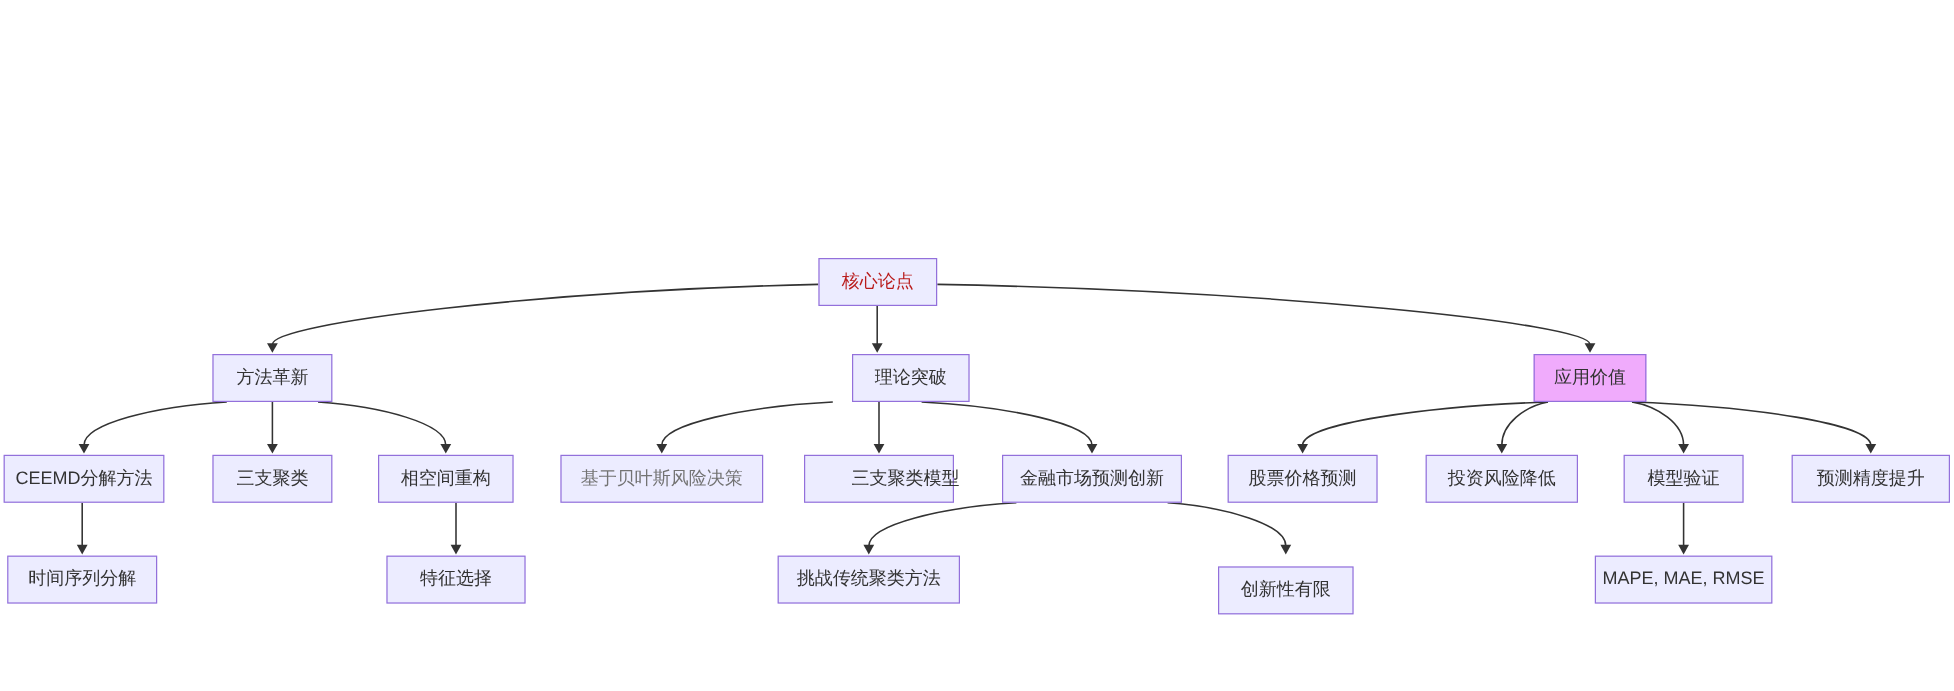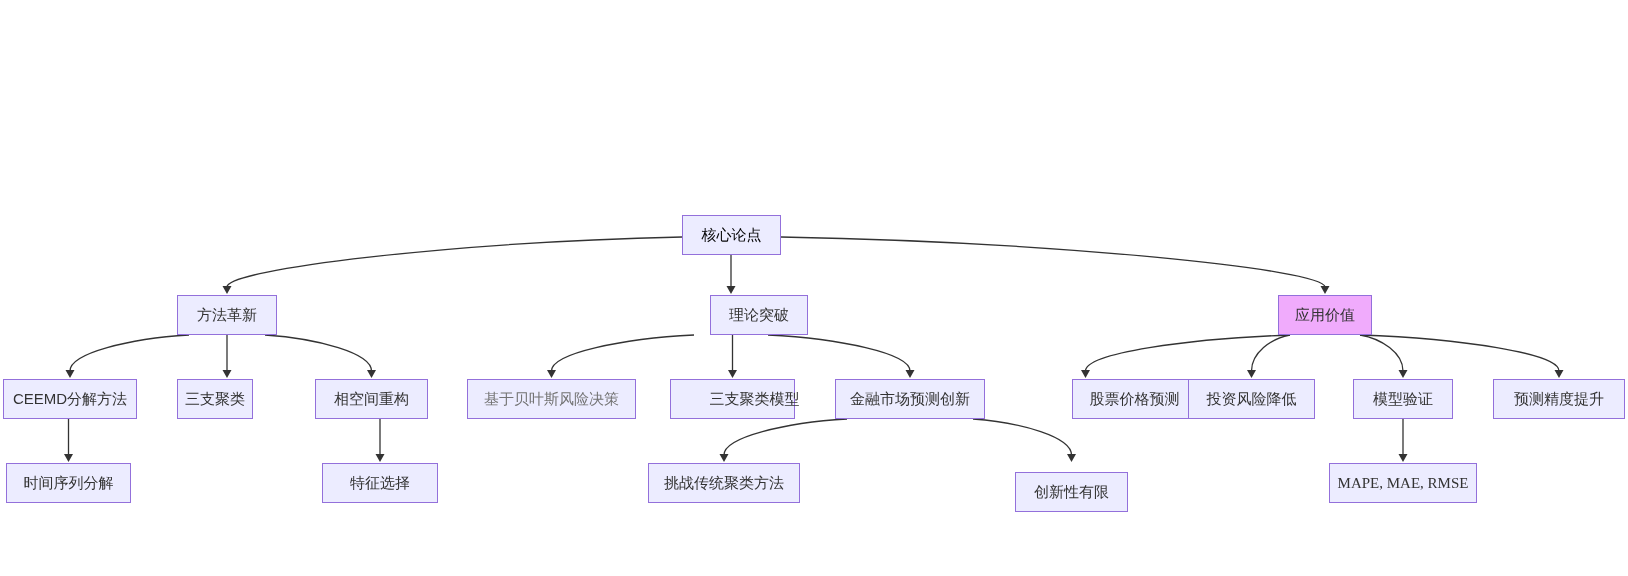--- a/index.html
+++ b/index.html
@@ -84,33 +84,33 @@
       <path class="edge" d="M 380 419 L 380 455" stroke="#333333"></path>
       <polygon class="arrowhead" points="375.5,454 384.5,454 380,462" fill="#333333"></polygon>
       <path class="edge" d="M 847 419 C 785.5 422.6, 724 437, 724 455" stroke="#333333"></path>
       <polygon class="arrowhead" points="719.5,454 728.5,454 724,462" fill="#333333"></polygon>
       <path class="edge" d="M 973 419 C 1022.25 422.6, 1071.5 437, 1071.5 455" stroke="#333333"></path>
       <polygon class="arrowhead" points="1067,454 1076,454 1071.5,462" fill="#333333"></polygon>
       <path class="edge" d="M 1403 419 L 1403 455" stroke="#333333"></path>
       <polygon class="arrowhead" points="1398.5,454 1407.5,454 1403,462" fill="#333333"></polygon>
     </svg>
   <div id="node-layer">
-      <div class="node" style="left: 682px; top: 215px; width: 99px; height: 40px; background: rgb(236, 236, 255); border-color: rgb(147, 112, 219); color: #000000;">核心论点</div>
+      <div class="node" style="left: 682px; top: 215px; width: 99px; height: 40px; background: rgb(236, 236, 255); border-color: rgb(147, 112, 219); color: #b91c1c;">核心论点</div>
       <div class="node" style="left: 177px; top: 295px; width: 100px; height: 40px; background: rgb(236, 236, 255); border-color: rgb(147, 112, 219); color: rgb(51, 51, 51);">方法革新</div>
       <div class="node" style="left: 682px; top: 295px; width: 98px; height: 40px; background: rgb(236, 236, 255); border-color: rgb(147, 112, 219); color: rgb(51, 51, 51); margin-left: 28px;">理论突破</div>
       <div class="node" style="left: 1278px; top: 295px; width: 94px; height: 40px; background: #f0abfc; border-color: rgb(147, 112, 219); color: rgb(51, 51, 51);">应用价值</div>
       <div class="node" style="left: 3px; top: 379px; width: 134px; height: 40px; background: rgb(236, 236, 255); border-color: rgb(147, 112, 219); color: rgb(51, 51, 51);">CEEMD分解方法</div>
-      <div class="node" style="left: 177px; top: 379px; width: 76px; height: 40px; background: rgb(236, 236, 255); border-color: rgb(147, 112, 219); color: rgb(51, 51, 51);">三支聚类</div>
+      <div class="node" style="left: 177px; top: 379px; width: 100px; height: 40px; background: rgb(236, 236, 255); border-color: rgb(147, 112, 219); color: rgb(51, 51, 51);">三支聚类</div>
       <div class="node" style="left: 315px; top: 379px; width: 113px; height: 40px; background: rgb(236, 236, 255); border-color: rgb(147, 112, 219); color: rgb(51, 51, 51);">相空间重构</div>
       <div class="node" style="left: 467px; top: 379px; width: 169px; height: 40px; background: rgb(236, 236, 255); border-color: rgb(147, 112, 219); color: #737373;">基于贝叶斯风险决策</div>
       <div class="node" style="left: 670px; top: 379px; width: 125px; height: 40px; background: rgb(236, 236, 255); border-color: rgb(147, 112, 219); color: rgb(51, 51, 51); padding-left: 48px;">三支聚类模型</div>
       <div class="node" style="left: 835px; top: 379px; width: 150px; height: 40px; background: rgb(236, 236, 255); border-color: rgb(147, 112, 219); color: rgb(51, 51, 51);">金融市场预测创新</div>
-      <div class="node" style="left: 1072px; top: 379px; width: 125px; height: 40px; background: rgb(236, 236, 255); border-color: rgb(147, 112, 219); color: rgb(51, 51, 51);">股票价格预测</div>
+      <div class="node" style="left: 1023px; top: 379px; width: 125px; height: 40px; background: rgb(236, 236, 255); border-color: rgb(147, 112, 219); color: rgb(51, 51, 51);">股票价格预测</div>
       <div class="node" style="left: 1188px; top: 379px; width: 127px; height: 40px; background: rgb(236, 236, 255); border-color: rgb(147, 112, 219); color: rgb(51, 51, 51);">投资风险降低</div>
       <div class="node" style="left: 1353px; top: 379px; width: 100px; height: 40px; background: rgb(236, 236, 255); border-color: rgb(147, 112, 219); color: rgb(51, 51, 51);">模型验证</div>
       <div class="node" style="left: 1493px; top: 379px; width: 132px; height: 40px; background: rgb(236, 236, 255); border-color: rgb(147, 112, 219); color: rgb(51, 51, 51);">预测精度提升</div>
       <div class="node" style="left: 6px; top: 463px; width: 125px; height: 40px; background: rgb(236, 236, 255); border-color: rgb(147, 112, 219); color: rgb(51, 51, 51);">时间序列分解</div>
       <div class="node" style="left: 322px; top: 463px; width: 116px; height: 40px; background: rgb(236, 236, 255); border-color: rgb(147, 112, 219); color: rgb(51, 51, 51);">特征选择</div>
       <div class="node" style="left: 648px; top: 463px; width: 152px; height: 40px; background: rgb(236, 236, 255); border-color: rgb(147, 112, 219); color: rgb(51, 51, 51);">挑战传统聚类方法</div>
       <div class="node" style="left: 1015px; top: 472px; width: 113px; height: 40px; background: rgb(236, 236, 255); border-color: rgb(147, 112, 219); color: rgb(51, 51, 51);">创新性有限</div>
-      <div class="node" style="left: 1329px; top: 463px; width: 148px; height: 40px; background: rgb(236, 236, 255); border-color: rgb(147, 112, 219); color: rgb(51, 51, 51); font-family: Liberation Serif, serif;">MAPE, MAE, RMSE</div>
+      <div class="node" style="left: 1329px; top: 463px; width: 148px; height: 40px; background: rgb(236, 236, 255); border-color: rgb(147, 112, 219); color: rgb(51, 51, 51);">MAPE, MAE, RMSE</div>
     </div>
 </div>
 
 </body></html>

